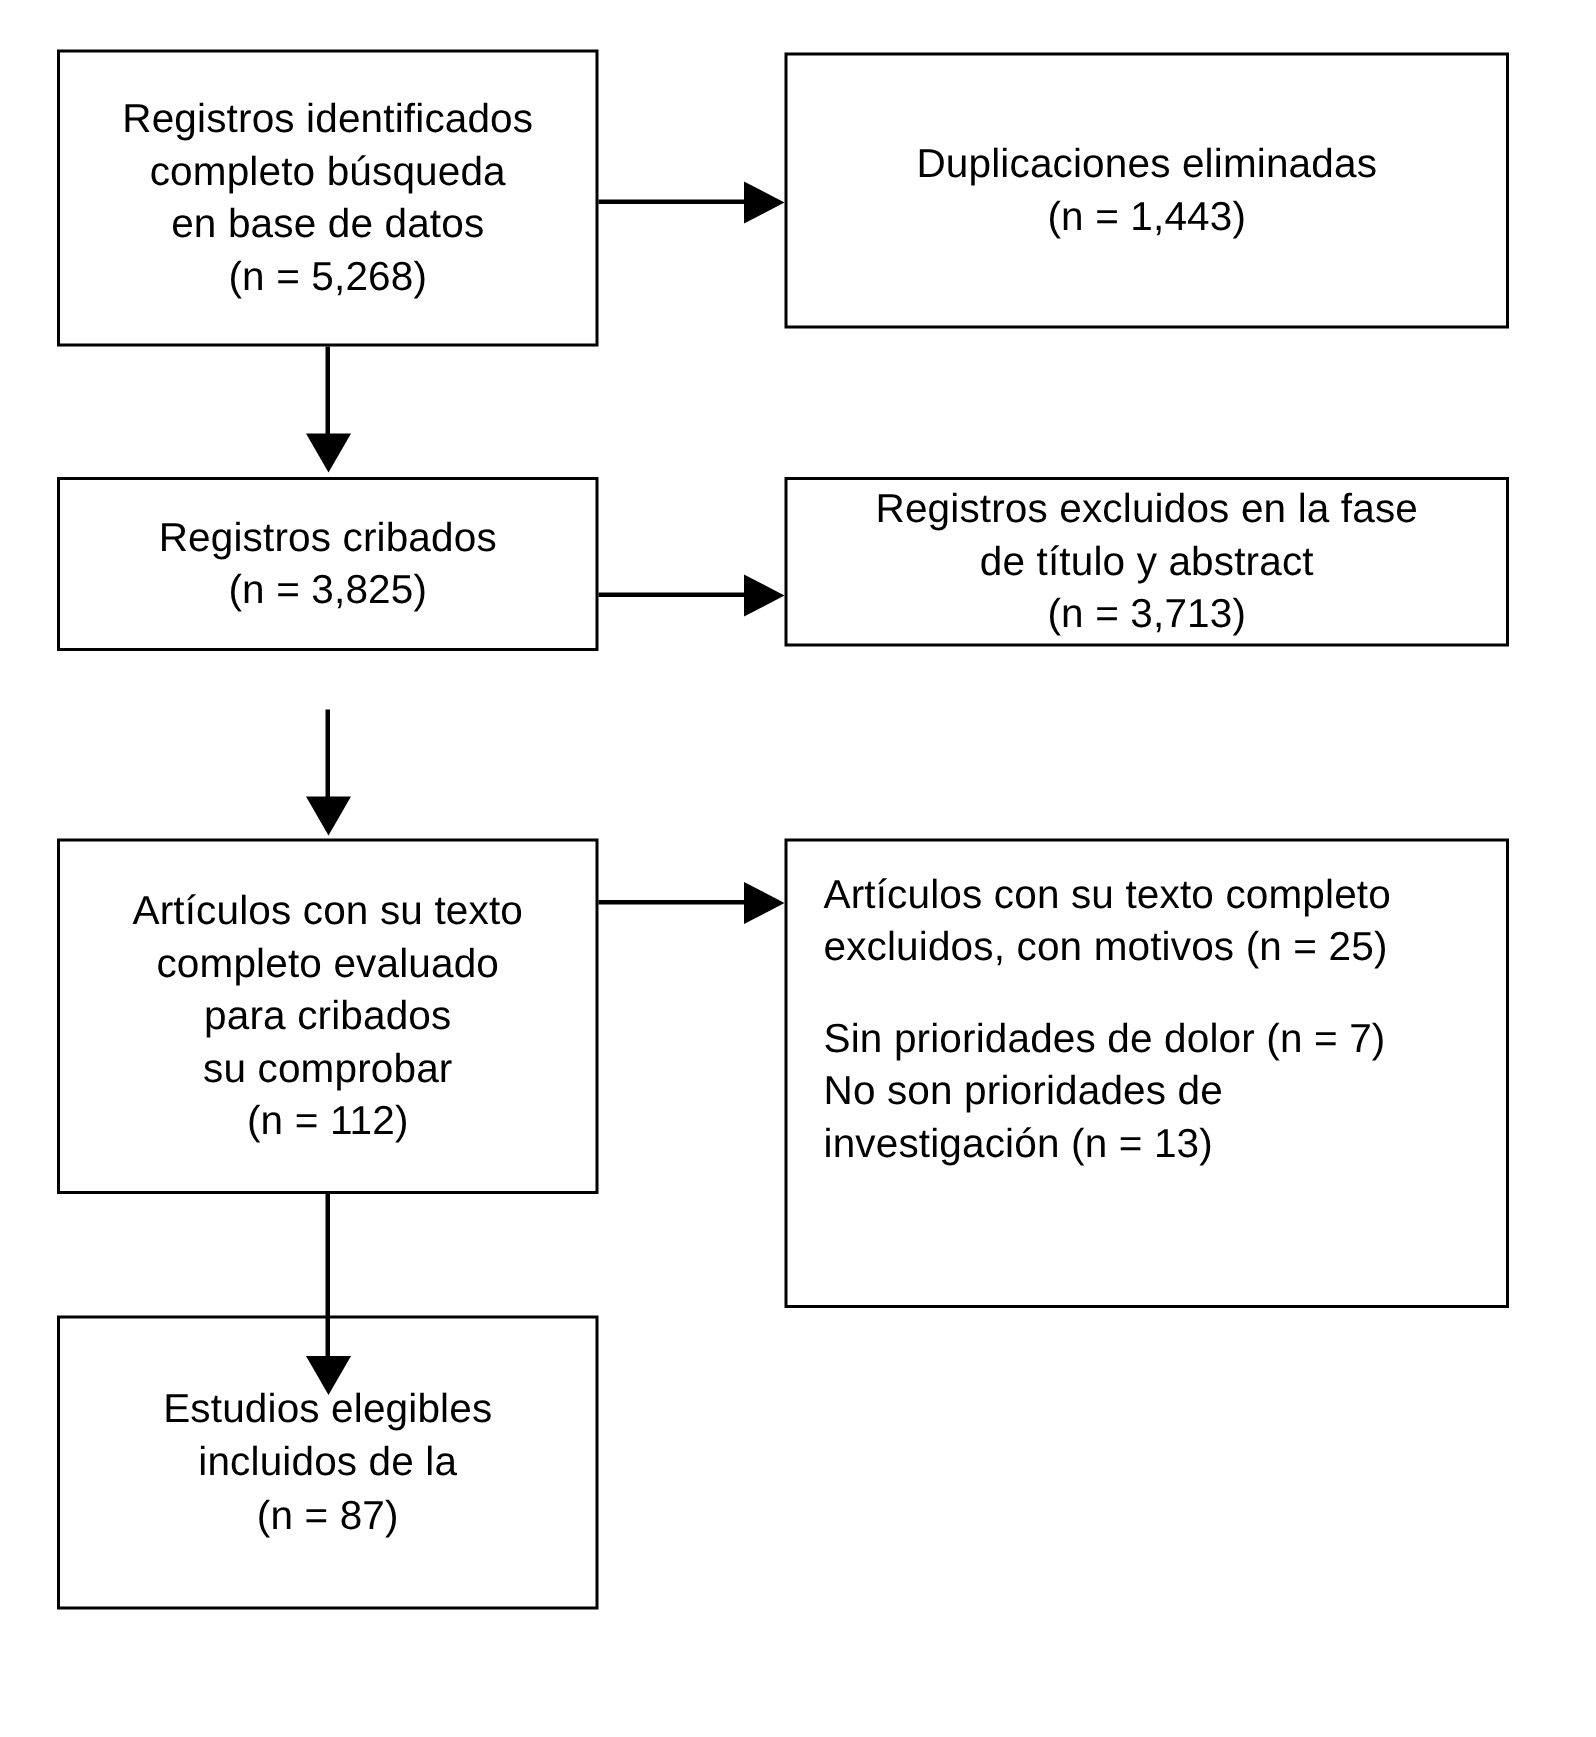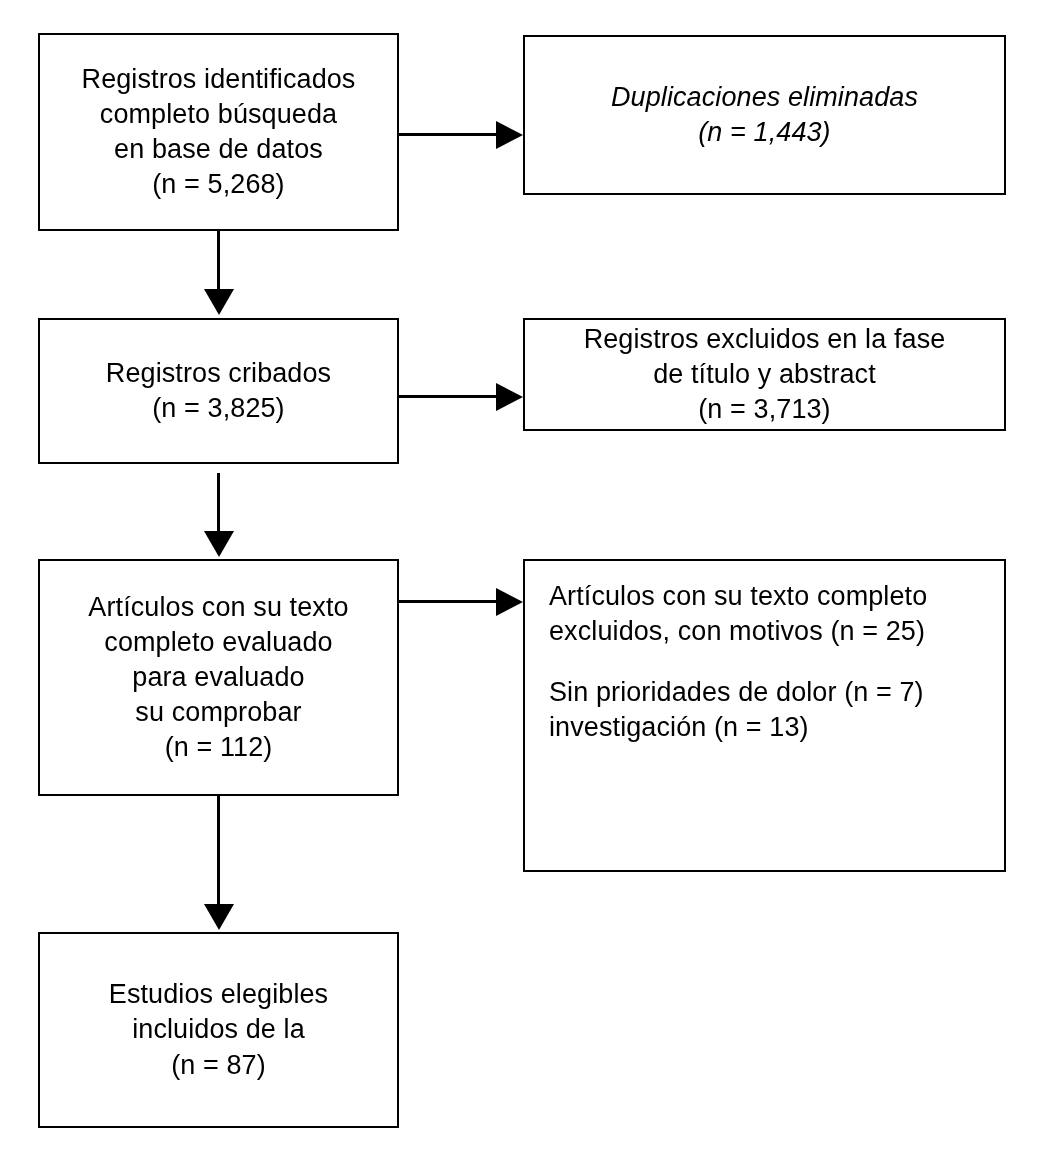--- a/index.html
+++ b/index.html
@@ -37,26 +37,26 @@
   .node.left-align {
     align-items: flex-start;
     text-align: left;
     justify-content: flex-start;
     padding: 18px 10px 2px 24px;
   }
   .node.left-align .spacer { display: block; height: 26px; }
 
   
   #box-identified  { left: 38px;  top: 33px;  width: 361px; height: 198px; }
-  #box-duplicates  { left: 523px; top: 35px;  width: 483px; height: 160px; font-style: italic; }
-  #box-screened    { left: 38px;  top: 318px; width: 361px; height: 146px; }
+  #box-duplicates  { left: 523px; top: 35px;  width: 483px; height: 184px; }
+  #box-screened    { left: 38px;  top: 318px; width: 361px; height: 116px; }
   #box-excluded-ta { left: 523px; top: 318px; width: 483px; height: 113px; }
   #box-fulltext    { left: 38px;  top: 559px; width: 361px; height: 237px; }
   #box-excluded-ft { left: 523px; top: 559px; width: 483px; height: 313px; }
-  #box-included    { left: 38px;  top: 932px; width: 361px; height: 196px; }
+  #box-included    { left: 38px;  top: 877px; width: 361px; height: 196px; }
 
   
   .conn { position: absolute; }
   .v-line {
     width: 0;
     border-left: 3.5px solid #000000;
   }
   .h-line {
     height: 0;
     border-top: 3.5px solid #000000;
@@ -118,30 +118,31 @@
 
   <div class="node" id="box-excluded-ta">
     <span class="line">Registros excluidos en la fase</span>
     <span class="line">de título y abstract</span>
     <span class="line">(n = 3,713)</span>
   </div>
 
   <div class="node" id="box-fulltext">
     <span class="line">Artículos con su texto</span>
     <span class="line">completo evaluado</span>
-    <span class="line">para evaluado</span>
+    <span class="line">para cribados</span>
     <span class="line">su comprobar</span>
     <span class="line">(n = 112)</span>
   </div>
 
   <div class="node left-align" id="box-excluded-ft">
     <span class="line">Artículos con su texto completo</span>
     <span class="line">excluidos, con motivos (n = 25)</span>
     <span class="spacer"></span>
     <span class="line">Sin prioridades de dolor (n = 7)</span>
+    <span class="line">No son prioridades de</span>
     <span class="line">investigación (n = 13)</span>
   </div>
 
   <div class="node" id="box-included">
     <span class="line">Estudios elegibles</span>
     <span class="line">incluidos de la</span>
     <span class="line">(n = 87)</span>
   </div>
 
   <div class="conn v-line" id="vline-1"></div>

